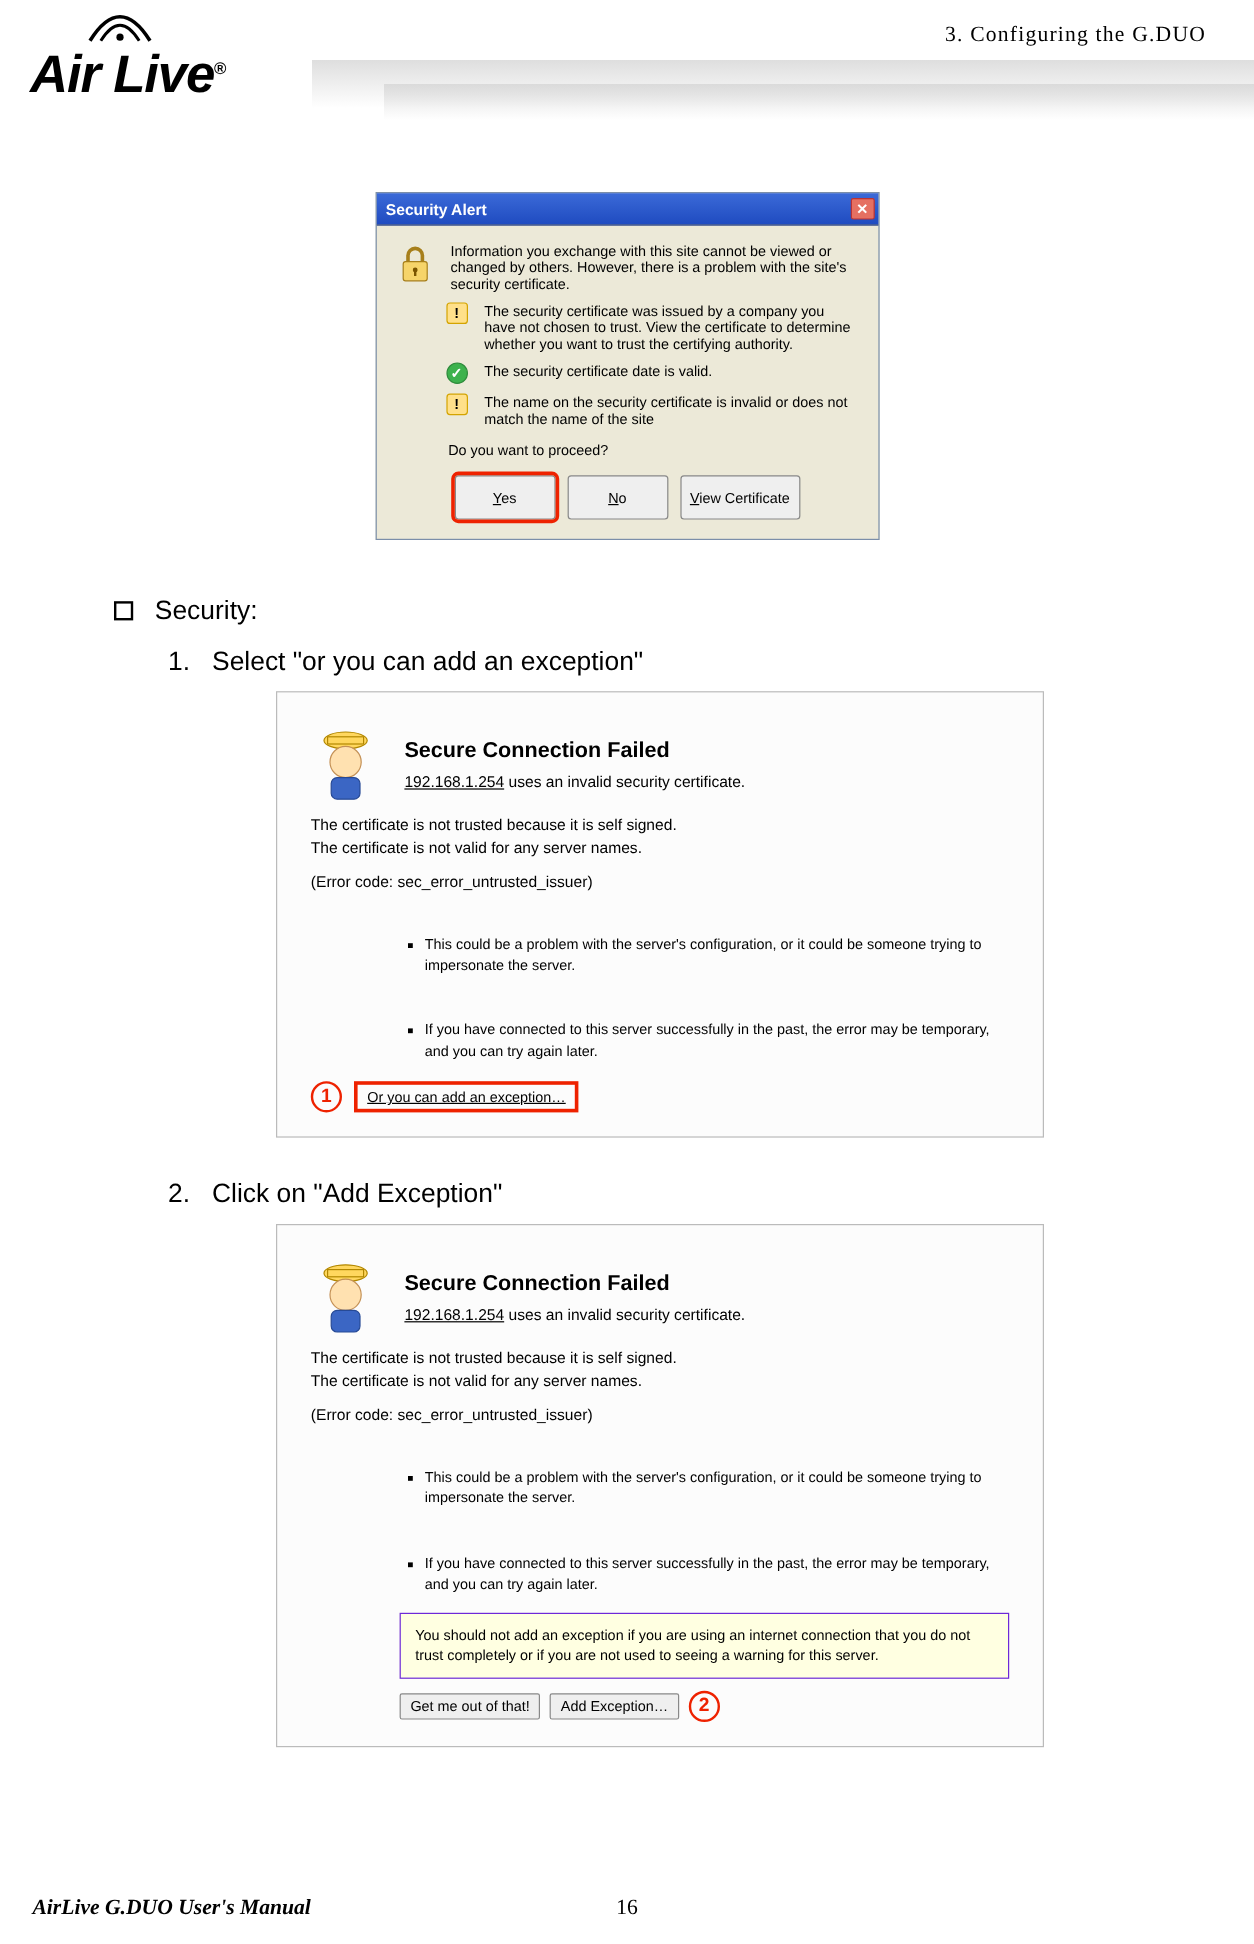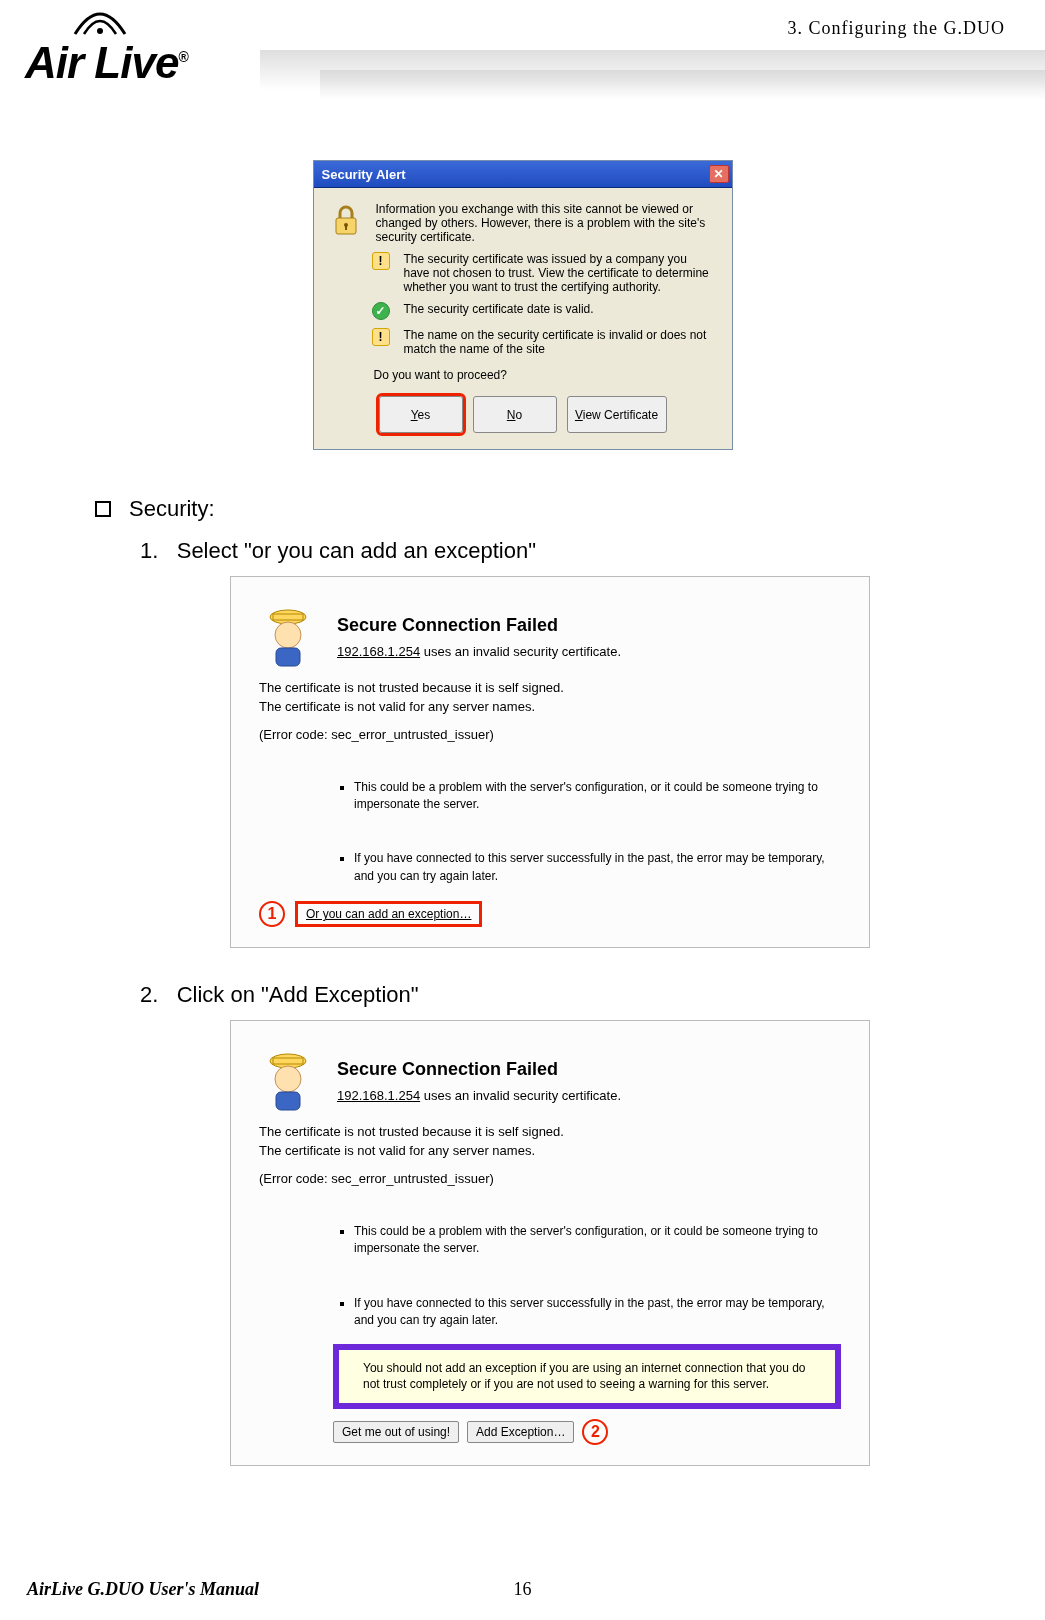--- a/index.html
+++ b/index.html
@@ -116,22 +116,22 @@
   .callnum {
     width:26px; height:26px; border:2px solid #e20; border-radius:50%;
     color:#e20; font-weight:bold; display:flex;align-items:center;justify-content:center;
     font-size:16px;
   }
   .ff-link {
     border: 3px solid #e20; padding: 3px 8px; text-decoration: underline;
     font-size: 12px; color: #000;
   }
   .ff-warnbox {
-    margin: 14px 0 0 74px; background:#ffffe1; border:6px solid #6d28d9;
-    padding:10px 24px; font-size:12px; line-height:1.4;
+    margin: 14px 0 0 74px; background:#ffffe1; border:1px solid #6d28d9;
+    padding:10px 12px; font-size:12px; line-height:1.4;
   }
   .ff-btnrow { margin: 10px 0 0 74px; display:flex; align-items:center; gap:8px;}
   .ff-btn {
     border:1px solid #888; background:#efefef; font-size:12px;
     padding: 3px 8px; border-radius:2px;
   }
 
   
   .footer {
     position: absolute; bottom: 20px; left: 0; right: 0;
@@ -264,21 +264,21 @@
     <div>The certificate is not trusted because it is self signed.</div>
     <div>The certificate is not valid for any server names.</div>
   </div>
   <div class="ff-code">(Error code: sec_error_untrusted_issuer)</div>
   <ul class="ff-bullets">
     <li>This could be a problem with the server's configuration, or it could be someone trying to impersonate the server.</li>
     <li>If you have connected to this server successfully in the past, the error may be temporary, and you can try again later.</li>
   </ul>
   <div class="ff-warnbox">You should not add an exception if you are using an internet connection that you do not trust completely or if you are not used to seeing a warning for this server.</div>
   <div class="ff-btnrow">
-    <div class="ff-btn">Get me out of using!</div>
+    <div class="ff-btn">Get me out of that!</div>
     <div class="ff-btn">Add Exception…</div>
     <div class="callnum">2</div>
   </div>
 </div>
 
 <div class="footer">
   <span class="man">AirLive G.DUO User's Manual</span>
   <span class="pg">16</span>
 </div>
 

